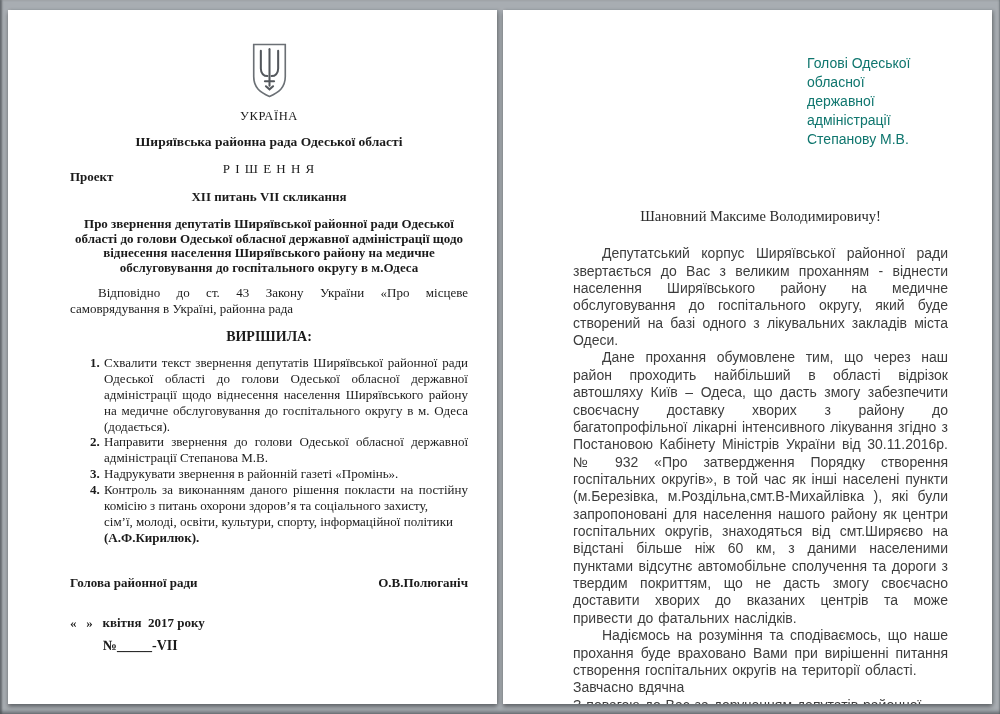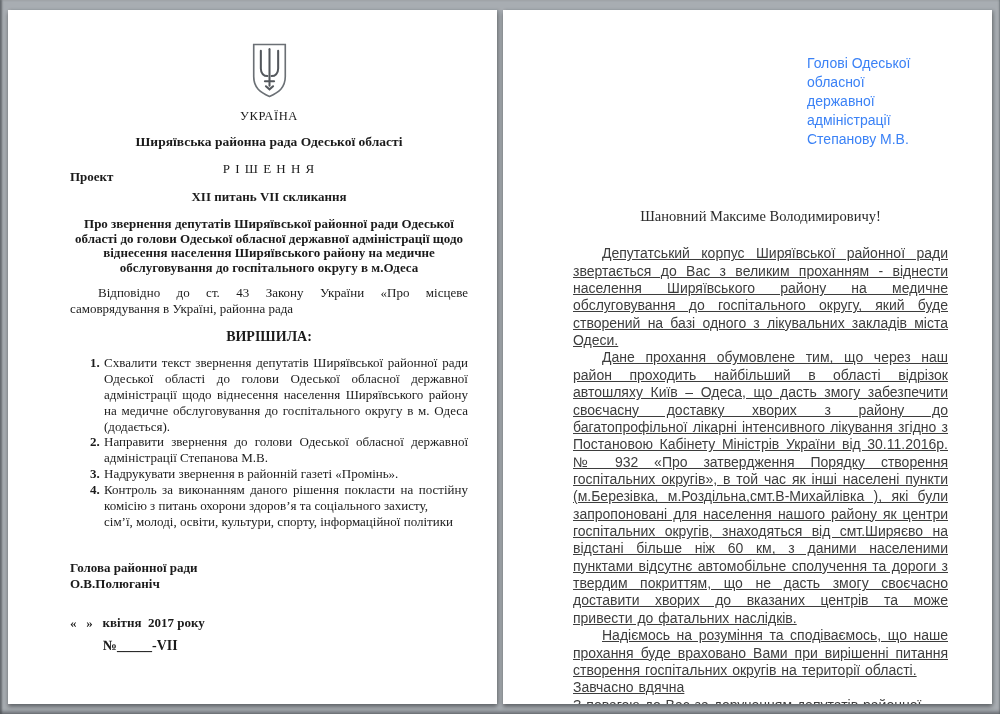--- a/index.html
+++ b/index.html
@@ -37,37 +37,37 @@
   .decision-label{text-align:center;font-weight:normal;letter-spacing:1px;}
   .session-line{text-align:center;font-weight:bold;margin-top:12px;}
   .doc-title{text-align:center;font-weight:bold;margin-top:12px;line-height:1.12;}
   .preamble{margin-top:10px;text-indent:28px;text-align:justify;line-height:1.2;}
   .resolved{text-align:center;font-weight:bold;font-size:14px;margin-top:11px;}
   ol.resolution-list{margin:10px 0 0 0;padding-left:33px;line-height:1.22;}
   ol.resolution-list li{text-align:justify;padding-left:1px;}
   ol.resolution-list li::marker{font-weight:bold;}
   .li-break{display:block;text-align:left;}
   .li-bold{display:block;font-weight:bold;text-align:left;}
-  .sig-row{display:flex;justify-content:space-between;font-weight:bold;margin-top:30px;flex-direction:column;}
+  .sig-row{display:flex;justify-content:space-between;font-weight:bold;margin-top:30px;}
   .date-line{font-weight:bold;margin-top:23px;white-space:pre;}
   .number-line{font-weight:bold;font-size:14px;margin-top:6px;margin-left:33px;white-space:pre;}
 
   
   .pr-content{
     padding:44px 44px 0 70px;
     font-family:"Liberation Sans", sans-serif;
     color:#3d3d3d;font-size:14px;line-height:1.25;
   }
-  .addressee{margin-left:234px;line-height:1.36;color:#3b82f6;}
+  .addressee{margin-left:234px;line-height:1.36;color:#0f766e;}
   .salutation{
     font-family:"Liberation Serif", serif;color:#2a2a2a;
     text-align:center;margin-top:58px;font-size:14.5px;
   }
   .letter-body{margin-top:20px;}
-  .letter-body p{margin:0;line-height:1.24;word-spacing:1px;text-decoration:underline;}
+  .letter-body p{margin:0;line-height:1.24;word-spacing:1px;}
   .p-justify{text-align:justify;}
   .p-indent{text-indent:29px;}
 
   svg .shield{fill:none;stroke:#6b7075;stroke-width:1.6;}
   svg .trident{fill:none;stroke:#53575c;stroke-width:2;stroke-linecap:round;}
 </style>
 </head>
 <body>
 
 <div class="canvas-frame"></div>
@@ -105,20 +105,21 @@
 
     <div class="resolved">ВИРІШИЛА:</div>
 
     <ol class="resolution-list">
       <li>Схвалити текст звернення  депутатів Ширяївської районної ради Одеської області до голови Одеської обласної державної адміністрації щодо віднесення населення Ширяївського району на медичне обслуговування до госпітального округу в м. Одеса (додається).</li>
       <li>Направити звернення до голови Одеської обласної державної адміністрації Степанова М.В.</li>
       <li>Надрукувати звернення в районній газеті «Промінь».</li>
       <li>
         <span>Контроль за виконанням даного рішення покласти на постійну комісію з питань охорони здоров’я та соціального захисту,</span>
         <span class="li-break">сім’ї, молоді, освіти, культури, спорту, інформаційної політики</span>
+        <span class="li-bold">(А.Ф.Кирилюк).</span>
       </li>
     </ol>
 
     <div class="sig-row">
       <span>Голова районної ради</span>
       <span>О.В.Полюганіч</span>
     </div>
 
     <div class="date-line">«   »   квітня  2017 року</div>
 

